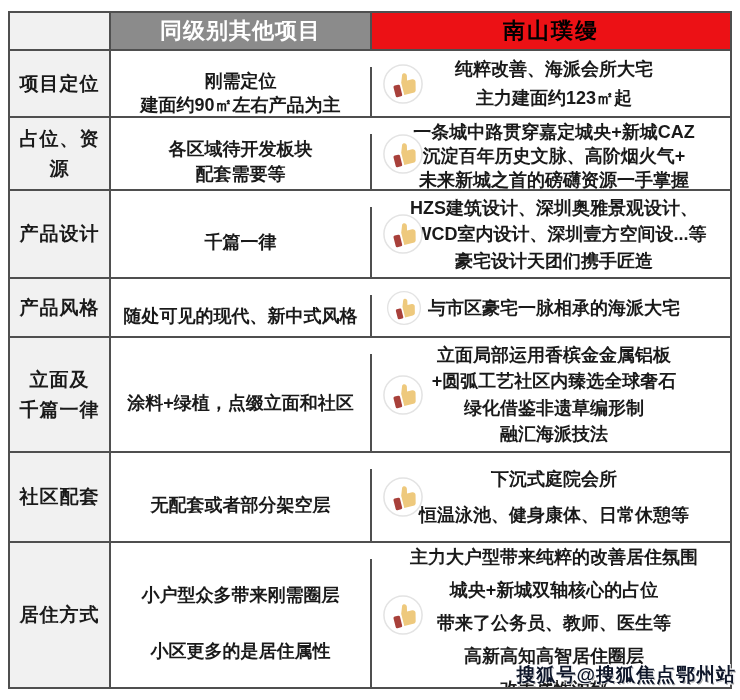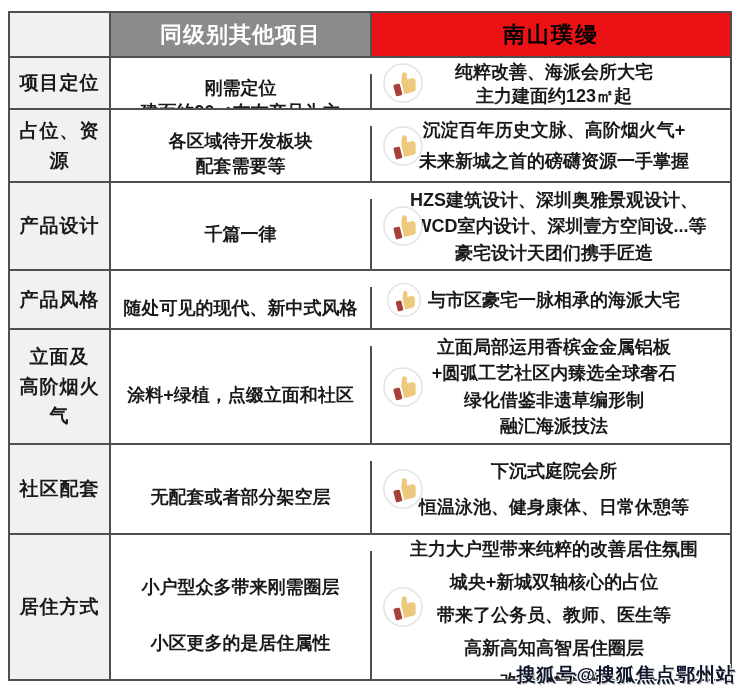--- a/index.html
+++ b/index.html
@@ -112,27 +112,27 @@
         <rect x="11.5" y="21.5" width="7" height="12.5" rx="1.6" fill="#a8403a"></rect>
         <path d="M20.5 33.5 h9.8 c1.7 0 2.8-.9 3.1-2.3 l1.9-8.2 c.4-1.9-1-3.5-2.9-3.5 h-5.4 l1-4.8 c.35-1.8-.85-3.4-2.5-3.4 -1 0-1.9.55-2.3 1.7 l-2.7 7.2 v13.3 z" fill="#eec97d"></path>
       </g>
     </g>
   </defs>
 </svg>
 
 <div class="page">
   <div class="table">
 
-    <div class="row" style="height:45px">
+    <div class="row" style="height:38px">
       <div class="cell hdr-corner"></div>
       <div class="cell hdr-gray">同级别其他项目</div>
       <div class="cell hdr-red">南山璞缦</div>
     </div>
 
-    <div class="row" style="height:52px">
+    <div class="row" style="height:67px">
       <div class="cell label">项目定位</div>
       <div class="cell other">
         <div class="line">刚需定位</div>
         <div class="line">建面约90㎡左右产品为主</div>
       </div>
       <div class="cell puman">
         <span class="thumb">
             <svg viewBox="0 0 44 44">
               <use href="#thumb-icon"></use>
             </svg>
@@ -147,20 +147,21 @@
       <div class="cell other">
         <div class="line">各区域待开发板块</div>
         <div class="line">配套需要等</div>
       </div>
       <div class="cell puman">
         <span class="thumb">
             <svg viewBox="0 0 44 44">
               <use href="#thumb-icon"></use>
             </svg>
           </span>
+        <div class="line">一条城中路贯穿嘉定城央+新城CAZ</div>
         <div class="line">沉淀百年历史文脉、高阶烟火气+</div>
         <div class="line">未来新城之首的磅礴资源一手掌握</div>
       </div>
     </div>
 
     <div class="row" style="height:88px">
       <div class="cell label">产品设计</div>
       <div class="cell other">
         <div class="line">千篇一律</div>
       </div>
@@ -186,21 +187,21 @@
             <svg viewBox="0 0 44 44">
               <use href="#thumb-icon"></use>
             </svg>
           </span>
         <div class="line">与市区豪宅一脉相承的海派大宅</div>
       </div>
     </div>
 
     <div class="row" style="height:115px">
       <div class="cell label">立面及
-高阶烟火气</div>
+千篇一律</div>
       <div class="cell other">
         <div class="line">涂料+绿植，点缀立面和社区</div>
       </div>
       <div class="cell puman">
         <span class="thumb">
             <svg viewBox="0 0 44 44">
               <use href="#thumb-icon"></use>
             </svg>
           </span>
         <div class="line">立面局部运用香槟金金属铝板</div>

